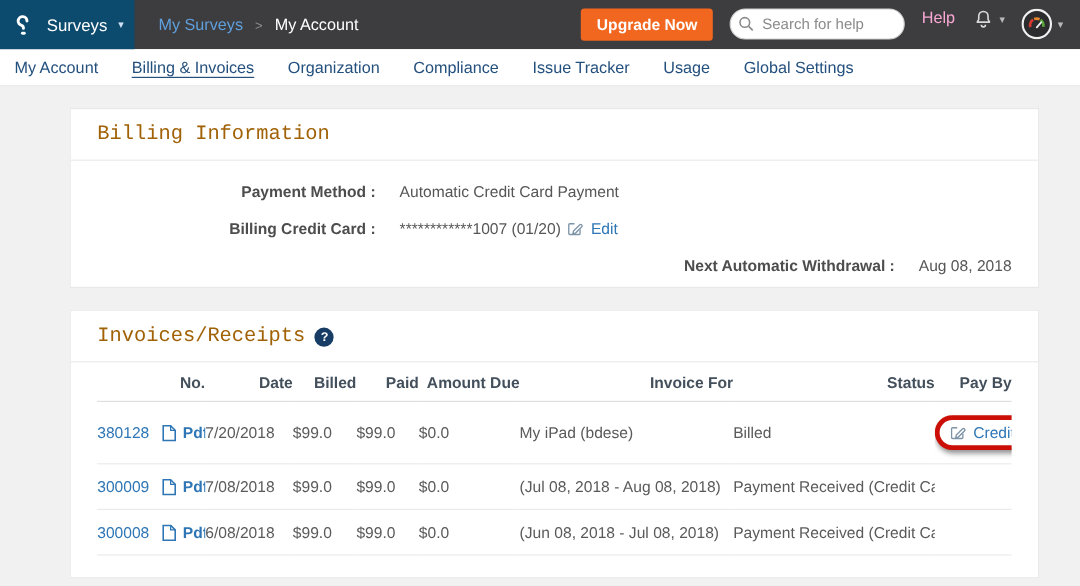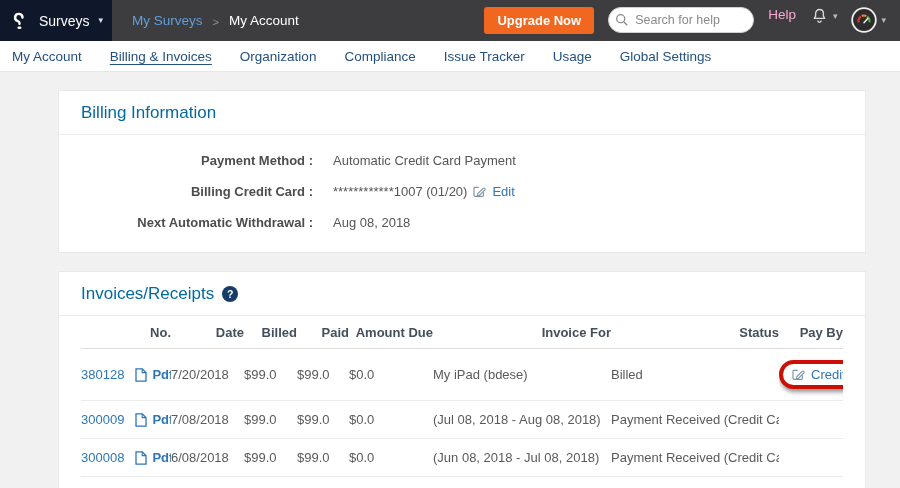--- a/index.html
+++ b/index.html
@@ -15,21 +15,21 @@
   .topbar {
     height: 41px;
     background: #3d3d3f;
     display: flex;
     align-items: center;
     color: #fff;
   }
   .brand {
     width: 112px;
     height: 41px;
-    background: #0f172a;
+    background: #0c4a6e;
     display: flex;
     align-items: center;
     justify-content: center;
     gap: 9px;
     cursor: pointer;
     flex: 0 0 auto;
   }
   .brand-label { font-size: 14px; color: #fff; }
   .caret { font-size: 9px; color: #cfe2f5; line-height: 1; }
   .breadcrumb {
@@ -103,38 +103,38 @@
     border: 1px solid #e9e9e9;
     margin: 0 34px 18px 58px;
   }
   .card-header {
     padding: 12px 22px 11px;
     border-bottom: 1px solid #ececec;
     display: flex;
     align-items: center;
     gap: 8px;
   }
-  .card-title { font-size: 17px; color: #0369a1; font-weight: 400; }
+  .card-title { font-size: 17px; color: #a16207; font-weight: 400; font-family: Liberation Mono, monospace; }
   .help-circle {
     width: 16px; height: 16px;
     background: #173d66;
     color: #fff;
     border-radius: 50%;
     font-size: 10.5px;
     font-weight: bold;
     display: inline-flex;
     align-items: center;
     justify-content: center;
     cursor: pointer;
   }
 
   
   .billing-body { padding: 18px 22px 10px; }
   .info-row { display: flex; align-items: center; margin-bottom: 16px; }
-  .info-row:last-child { margin-bottom: 12px; }
+  .info-row:last-child { margin-bottom: 0; justify-content: flex-end; }
   .info-label {
     width: 232px;
     text-align: right;
     font-weight: bold;
     color: #4d4d4d;
     flex: 0 0 auto;
   }
   .info-value { margin-left: 20px; color: #565656; display: flex; align-items: center; gap: 6px; }
   .link { color: #2e76b5; cursor: pointer; text-decoration: none; }
   .link.bold { font-weight: bold; }

